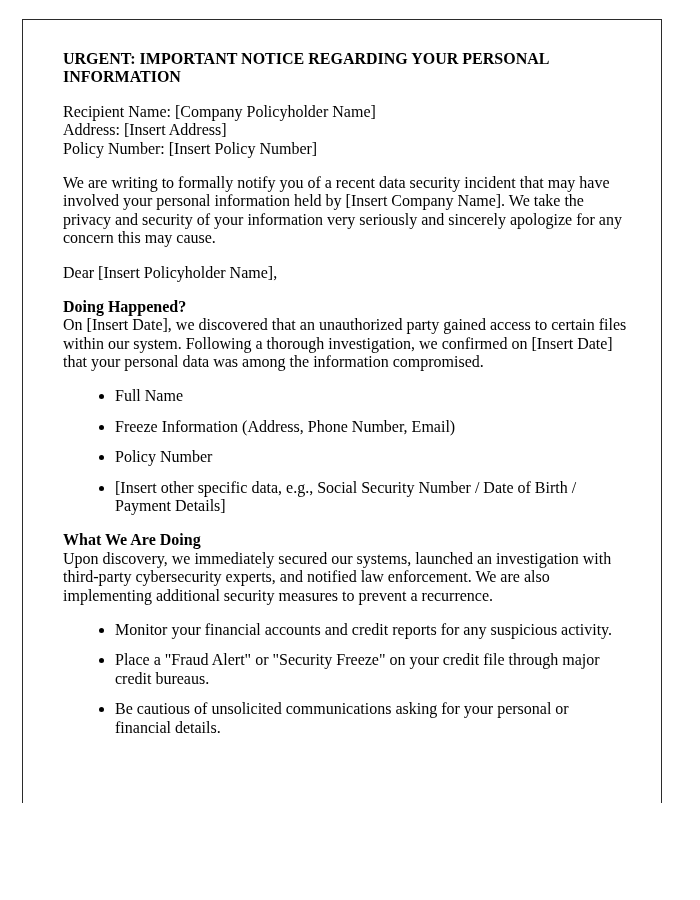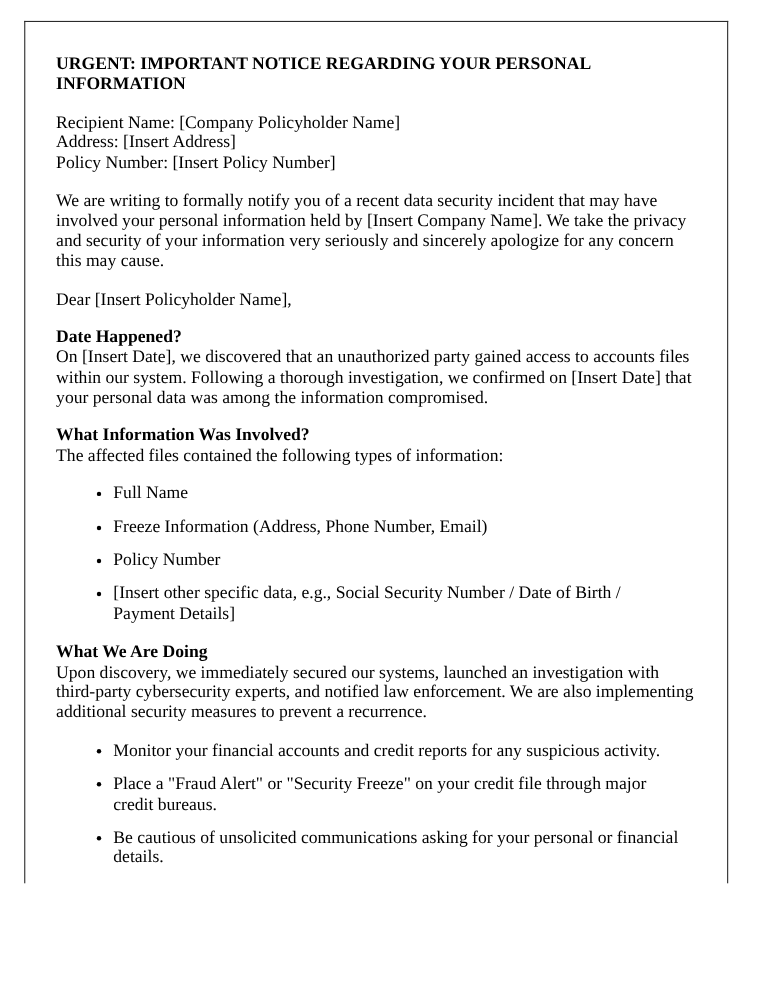--- a/index.html
+++ b/index.html
@@ -19,21 +19,21 @@
   }
   .letter-box {
     position: absolute;
     left: 22px;
     top: 19px;
     width: 640px;
     height: 784px;
     box-sizing: border-box;
     border: 1px solid #2b2b2b;
     border-bottom: none;
-    padding: 30px 28px 0 28px;
+    padding: 30px 28px 0 40px;
     overflow: hidden;
     background: #ffffff;
   }
   .letter-box p {
     margin: 16px 0;
   }
   .letter-box p:first-child {
     margin-top: 0;
   }
   .letter-title {
@@ -66,28 +66,24 @@
     <span class="block-line">Recipient Name: [Company Policyholder Name]</span>
     <span class="block-line">Address: [Insert Address]</span>
     <span class="block-line">Policy Number: [Insert Policy Number]</span>
   </p>
 
   <p>We are writing to formally notify you of a recent data security incident that may have involved your personal information held by [Insert Company Name]. We take the privacy and security of your information very seriously and sincerely apologize for any concern this may cause.</p>
 
   <p>Dear [Insert Policyholder Name],</p>
 
   <p>
-    <span class="section-heading block-line">Date Happened?</span>
-    <span>On [Insert Date], we discovered that an unauthorized party gained access to accounts files within our system. Following a thorough investigation, we confirmed on [Insert Date] that your personal data was among the information compromised.</span>
+    <span class="section-heading block-line">Doing Happened?</span>
+    <span>On [Insert Date], we discovered that an unauthorized party gained access to certain files within our system. Following a thorough investigation, we confirmed on [Insert Date] that your personal data was among the information compromised.</span>
   </p>
 
-  <p>
-    <span class="section-heading block-line">What Information Was Involved?</span>
-    <span>The affected files contained the following types of information:</span>
-  </p>
 
   <ul class="letter-list">
     <li>Full Name</li>
     <li>Freeze Information (Address, Phone Number, Email)</li>
     <li>Policy Number</li>
     <li>[Insert other specific data, e.g., Social Security Number / Date of Birth / Payment Details]</li>
   </ul>
 
   <p>
     <span class="section-heading block-line">What We Are Doing</span>

